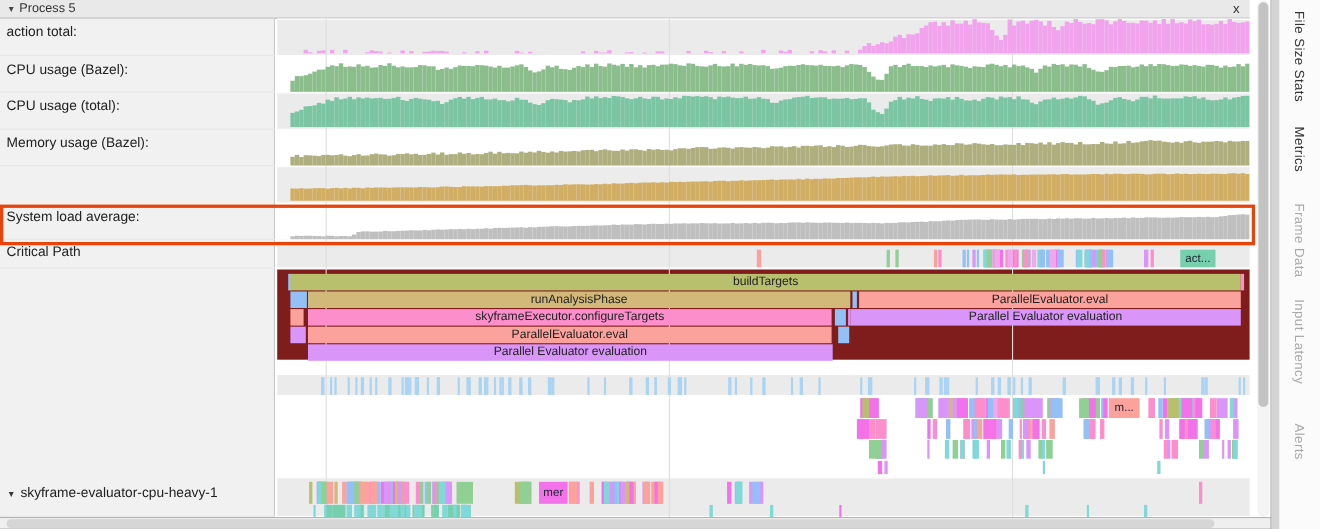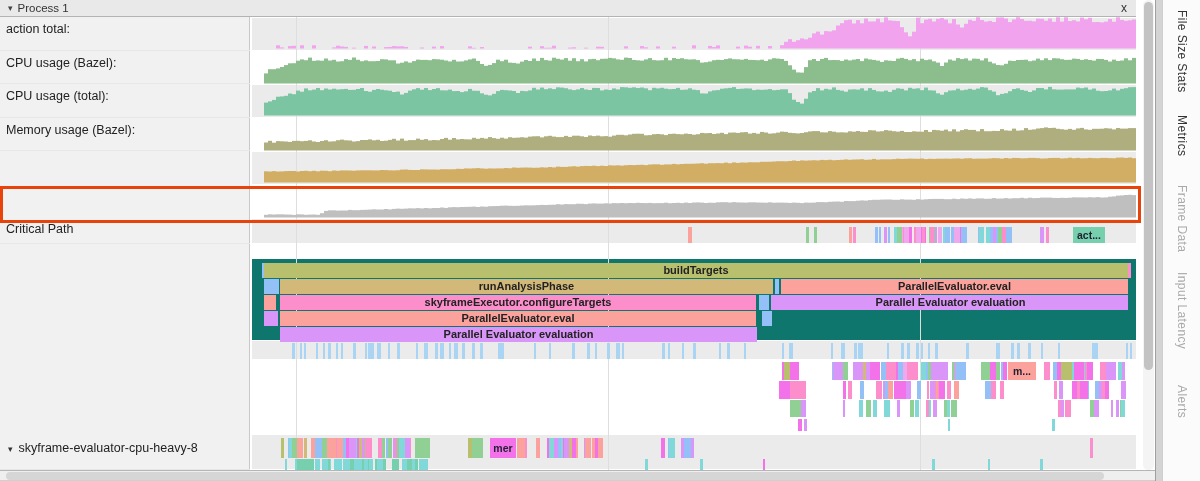--- a/index.html
+++ b/index.html
@@ -13,21 +13,21 @@
   .hdr-title { font-size:11.5px; color:#333; }
   .close-x { position:absolute; right:6px; top:1px; font-size:12px; color:#333; cursor:pointer; padding:0 3px; }
 
   .label-col { position:absolute; left:0; top:17px; width:250px; height:453px;
     background:#f1f1f1; border-right:1px solid #c9c9c9; }
   .label-row { position:absolute; left:0; width:250px; border-bottom:1px solid #e7e7e7; }
   .label-row .lbl { font-size:12.5px; color:#222; white-space:nowrap; overflow:hidden; }
   .tr-arrow { font-size:9px; color:#333; margin-right:6px; }
 
   .chart-area { position:absolute; left:252px; top:17px; width:884px; height:453px; background:#fff; }
-  .band { position:absolute; left:0; width:884px;font-weight:bold; }
+  .band { position:absolute; left:0; width:884px; }
   .gridline { position:absolute; top:0; width:1px; height:453px; background:#dedede; z-index:1; }
   .counter-svg { position:absolute; left:0; bottom:0; z-index:2; display:block; }
 
   .flame-row { position:absolute; left:0; width:884px; height:15px; z-index:2; }
   .flame-bar { position:absolute; top:0; height:15px; font-size:11px; line-height:15px;
     color:#222; text-align:center; white-space:nowrap; overflow:hidden; }
 
   .tick { position:absolute; z-index:2; }
   .evt-block { position:absolute; z-index:3; font-size:10.5px; color:#223; text-align:center;
     white-space:nowrap; overflow:hidden; }
@@ -48,42 +48,45 @@
     writing-mode:vertical-rl; font-size:12px; letter-spacing:0.4px; cursor:pointer; white-space:nowrap; }
   .side-tab.active { color:#333; }
   .side-tab.inactive { color:#a9a9a9; }
 </style>
 </head>
 <body>
 
 <div class="stage">
   <div class="header-bar">
     <span class="hdr-arrow">▾</span>
-    <span class="hdr-title">Process 1</span>
+    <span class="hdr-title">Process 5</span>
     <span class="close-x">x</span>
   </div>
 
   <div class="label-col" id="label-col">
       <div class="label-row" style="top: 0px; height: 33.5px;">
         <div class="lbl" style="padding-top: 5px; padding-left: 6px;"><span>action total:</span></div>
       </div>
       <div class="label-row" style="top: 67px; height: 33.5px;">
         <div class="lbl" style="padding-top: 5px; padding-left: 6px;"><span>CPU usage (total):</span></div>
       </div>
       <div class="label-row" style="top: 33.5px; height: 33.5px;">
         <div class="lbl" style="padding-top: 5px; padding-left: 6px;"><span>CPU usage (Bazel):</span></div>
       </div>
       <div class="label-row" style="top: 100.5px; height: 33.5px;">
         <div class="lbl" style="padding-top: 5px; padding-left: 6px;"><span>Memory usage (Bazel):</span></div>
       </div>
+      <div class="label-row" style="top: 167.5px; height: 33.5px;">
+        <div class="lbl" style="padding-top: 5px; padding-left: 6px;"><span>System load average:</span></div>
+      </div>
       <div class="label-row" style="top: 201px; height: 26px;">
         <div class="lbl" style="padding-top: 4px; padding-left: 6px;"><span>Critical Path</span></div>
       </div>
       <div class="label-row" style="top: 417px; height: 36px;">
-        <div class="lbl" style="padding-top: 7px; padding-left: 8px;"><span class="tr-arrow">▾</span><span>skyframe-evaluator-cpu-heavy-8</span></div>
+        <div class="lbl" style="padding-top: 7px; padding-left: 8px;"><span class="tr-arrow">▾</span><span>skyframe-evaluator-cpu-heavy-1</span></div>
       </div>
     </div>
   <div class="chart-area" id="chart-area">
       <div class="band" style="top: 0px; height: 33.5px; background: rgb(235, 235, 235); border-top: 1px solid rgb(255, 255, 255); border-bottom: 1px solid rgb(255, 255, 255);">
         <svg width="884" height="33.5" class="counter-svg">
           <rect x="24" y="29.3" width="4" height="3.2" fill="#f1a4ed"></rect>
           <rect x="28" y="31.4" width="4" height="1.1" fill="#f1a4ed"></rect>
           <rect x="36" y="30.1" width="4" height="2.4" fill="#f1a4ed"></rect>
           <rect x="40" y="29.8" width="4" height="2.7" fill="#f1a4ed"></rect>
           <rect x="48" y="29.3" width="4" height="3.2" fill="#f1a4ed"></rect>
@@ -1383,21 +1386,21 @@
         <div class="tick" style="left: 597px; top: 8px; width: 3px; height: 16px; background: rgb(251, 162, 156);"></div>
         <div class="tick" style="left: 601px; top: 8px; width: 3px; height: 16px; background: rgb(251, 142, 203);"></div>
         <div class="tick" style="left: 623px; top: 8px; width: 3px; height: 16px; background: rgb(146, 192, 247);"></div>
         <div class="tick" style="left: 627px; top: 8px; width: 2px; height: 16px; background: rgb(146, 192, 247);"></div>
         <div class="tick" style="left: 632px; top: 8px; width: 3px; height: 16px; background: rgb(217, 150, 248);"></div>
         <div class="tick" style="left: 636px; top: 8px; width: 2px; height: 16px; background: rgb(146, 192, 247);"></div>
         <div class="tick" style="left: 788px; top: 8px; width: 4px; height: 16px; background: rgb(217, 150, 248);"></div>
         <div class="tick" style="left: 794px; top: 8px; width: 3px; height: 16px; background: rgb(251, 142, 203);"></div>
         <div class="evt-block" style="left: 821px; top: 8px; width: 32px; height: 16px; line-height: 16px; background: rgb(118, 207, 173);">act...</div>
       </div>
-      <div class="band" style="top: 242px; height: 82px; background: #0f766e;">
+      <div class="band" style="top: 228px; height: 82px; background: #7f1d1d;">
         <div class="flame-row" style="top: 4px;">
           <div class="flame-bar" style="left: 10px; width: 3px; background: rgb(146, 192, 247);"></div>
           <div class="flame-bar" style="left: 12px; width: 864px; background: rgb(184, 192, 110);">buildTargets</div>
           <div class="flame-bar" style="left: 876px; width: 3px; background: rgb(251, 142, 203);"></div>
         </div>
         <div class="flame-row" style="top: 20px;">
           <div class="flame-bar" style="left: 12px; width: 15px; background: rgb(146, 192, 247);"></div>
           <div class="flame-bar" style="left: 28px; width: 493px; background: rgb(210, 185, 122);">runAnalysisPhase</div>
           <div class="flame-bar" style="left: 523px; width: 4px; background: rgb(146, 192, 247);"></div>
           <div class="flame-bar" style="left: 529px; width: 347px; background: rgb(251, 162, 156);">ParallelEvaluator.eval</div>

